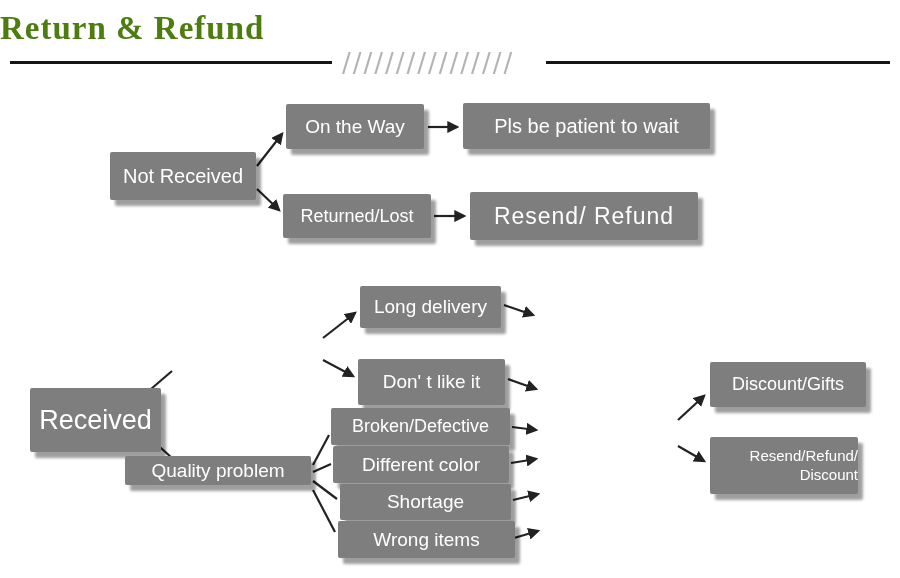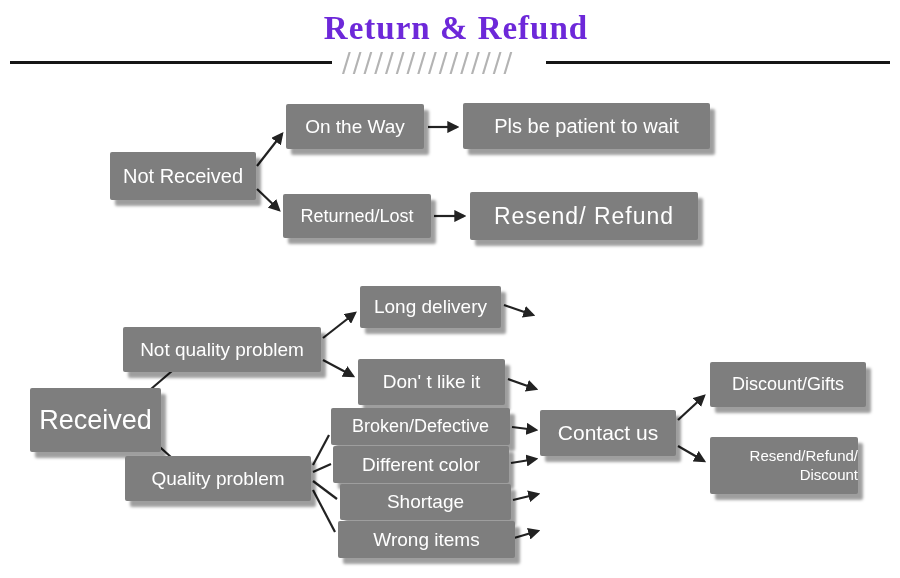--- a/index.html
+++ b/index.html
@@ -6,27 +6,25 @@
   #canvas{
     position:relative;
     width:900px;height:578px;
     background:#ffffff;
     overflow:hidden;
     font-family:"Liberation Sans",sans-serif;
   }
   .title{
     position:absolute;
     left:0;right:0;top:10px;
-    text-align:center;
     font-family:"Liberation Serif",serif;
     font-weight:700;
     font-size:33px;
-    color:#6d28d9;
+    color:#4d7c0f;
     letter-spacing:1px;
-    padding-left:12px;
   }
   .rule{
     position:absolute;
     top:61px;height:3px;
     background:#161616;
   }
   .rule-left{left:10px;width:322px;}
   .rule-right{left:546px;width:344px;}
   .hatch{
     position:absolute;
@@ -101,28 +99,26 @@
     <line x1="678" y1="446" x2="704" y2="461" marker-end="url(#ah)"></line>
   </svg>
 
   <div class="node" style="left:110px;top:152px;width:146px;height:48px;font-size:20px">Not Received</div>
   <div class="node" style="left:286px;top:104px;width:138px;height:45px;font-size:19px">On the Way</div>
   <div class="node" style="left:463px;top:103px;width:247px;height:46px;font-size:20px">Pls be patient to wait</div>
   <div class="node" style="left:283px;top:194px;width:148px;height:44px;font-size:18px">Returned/Lost</div>
   <div class="node" style="left:470px;top:192px;width:228px;height:48px;font-size:23px;letter-spacing:1px">Resend/ Refund</div>
 
   <div class="node" style="left:30px;top:388px;width:131px;height:64px;font-size:27px">Received</div>
-  <div class="node" style="left:123px;top:327px;width:198px;height:45px;font-size:19px">Not quality problem</div>
-  <div class="node" style="left:125px;top:456px;width:186px;height:45px;font-size:19px">Quality problem</div>
+  <div class="node" style="left:125px;top:456px;width:186px;height:29px;font-size:19px">Quality problem</div>
 
   <div class="node" style="left:360px;top:286px;width:141px;height:42px;font-size:19px">Long delivery</div>
   <div class="node" style="left:358px;top:359px;width:147px;height:46px;font-size:19px">Don' t like it</div>
 
   <div class="node" style="left:331px;top:408px;width:179px;height:37px;font-size:18px">Broken/Defective</div>
   <div class="node" style="left:333px;top:446px;width:176px;height:37px;font-size:19px">Different color</div>
   <div class="node" style="left:340px;top:484px;width:171px;height:36px;font-size:19px">Shortage</div>
   <div class="node" style="left:338px;top:521px;width:177px;height:37px;font-size:19px">Wrong items</div>
 
-  <div class="node" style="left:540px;top:410px;width:136px;height:46px;font-size:21px">Contact us</div>
   <div class="node" style="left:710px;top:362px;width:156px;height:45px;font-size:18px">Discount/Gifts</div>
   <div class="node node-wrap" style="left:710px;top:437px;width:148px;height:57px;font-size:15px">Resend/Refund/ Discount</div>
 
 </div>
 
 </body></html>

